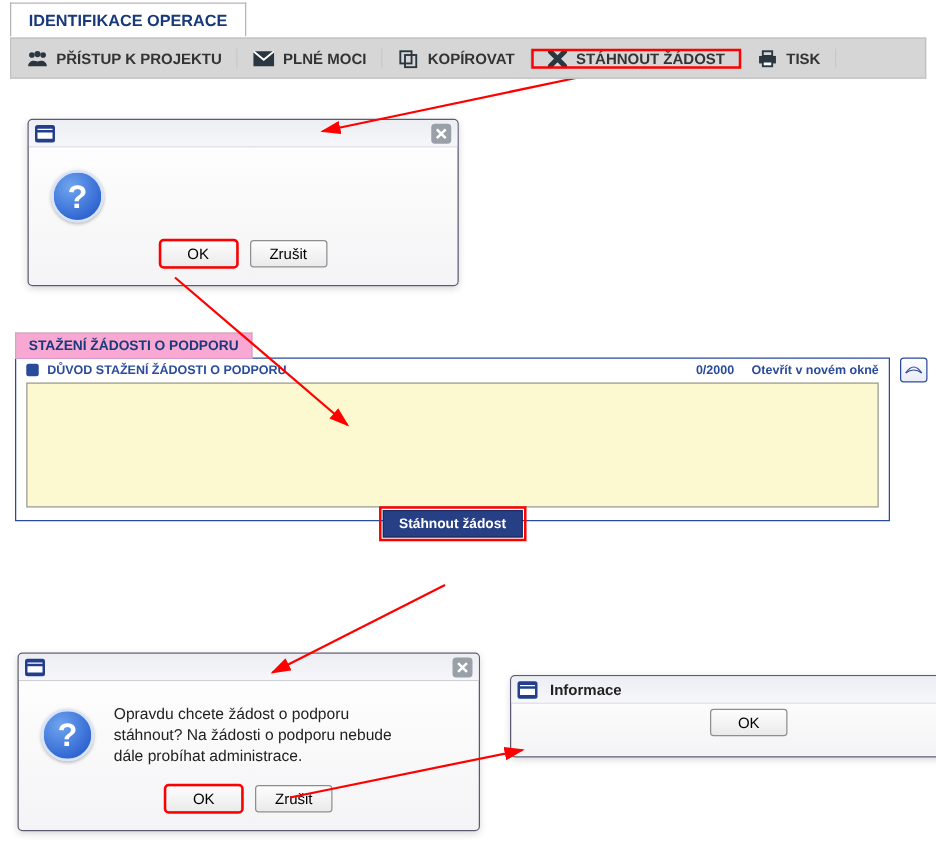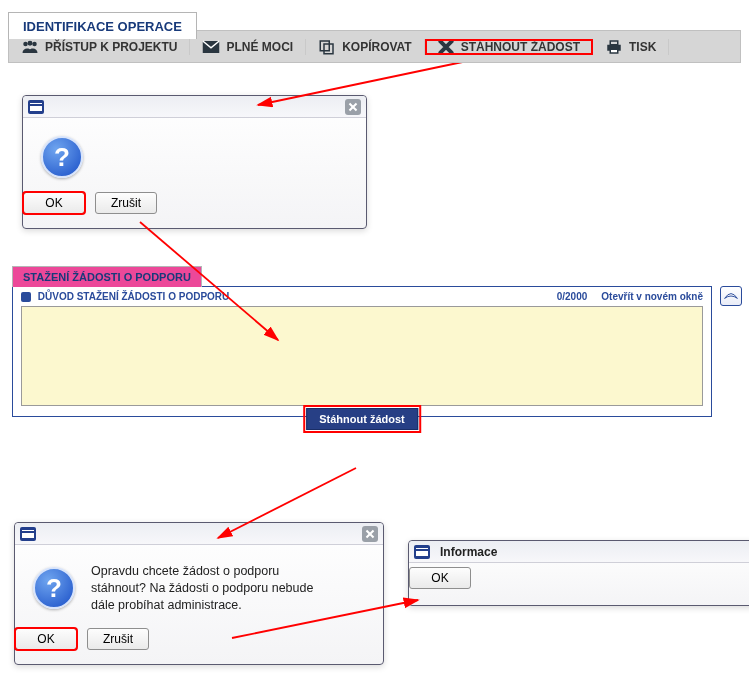--- a/index.html
+++ b/index.html
@@ -6,21 +6,21 @@
   body {
     font-family: Arial, sans-serif;
     font-size: 12px;
     background: #fff;
     width: 749px;
     height: 686px;
     position: relative;
   }
   .main-tab {
     position: absolute;
-    top: 12px; left: 8px;
+    top: 2px; left: 8px;
     border: 1px solid #b5b5b5;
     border-bottom: none;
     background: #fff;
     padding: 6px 14px 5px 14px;
     color: #183a7a;
     font-weight: bold;
     font-size: 13px;
     z-index: 2;
   }
   .toolbar {
@@ -98,21 +98,21 @@
   .q-icon {
     width:42px; height:42px;
     border-radius:50%;
     background: radial-gradient(circle at 35% 30%, #6fa5ef, #1a4fc7);
     border: 2px solid #d8e4fb;
     display:flex; align-items:center; justify-content:center;
     color:#fff; font-size:26px; font-weight:bold;
     box-shadow: 0 1px 3px rgba(0,0,0,0.3);
   }
   .dlg-text { font-size: 12.5px; line-height: 1.35; color:#222; max-width: 240px; }
-  .dlg-buttons { display:flex; gap:10px; padding: 4px 0 14px 0; }
+  .dlg-buttons { display:flex; gap:10px; justify-content:center; padding: 4px 0 14px 0; }
   .btn {
     min-width: 62px;
     padding: 3px 12px;
     border: 1px solid #8e8e8e;
     border-radius: 3px;
     background: linear-gradient(#fdfdfd,#eaeaea);
     font-size: 12px;
     cursor: pointer;
   }
   .btn.red-outline { outline: 2px solid red; outline-offset: -1px; }
@@ -120,21 +120,21 @@
   
   .panel {
     position:absolute;
     left: 12px; top: 286px;
     width: 700px;
     border: 1px solid #2a4b9b;
   }
   .panel-tab {
     position:absolute; top:-21px; left:-1px;
     border:1px solid #b5b5b5; border-bottom:none;
-    background:#ec4899;
+    background:#f9a8d4;
     color:#183a7a; font-weight:bold; font-size:11px;
     padding:4px 10px;
   }
   .panel-header {
     display:flex; justify-content:space-between; align-items:center;
     padding: 4px 8px;
     color:#2a4b9b; font-size:10px; font-weight:bold;
   }
   .panel-header .right { display:flex; gap:14px; align-items:center; }
   .open-link { color:#2a4b9b; font-weight:bold; font-size:10px; cursor:pointer; }

